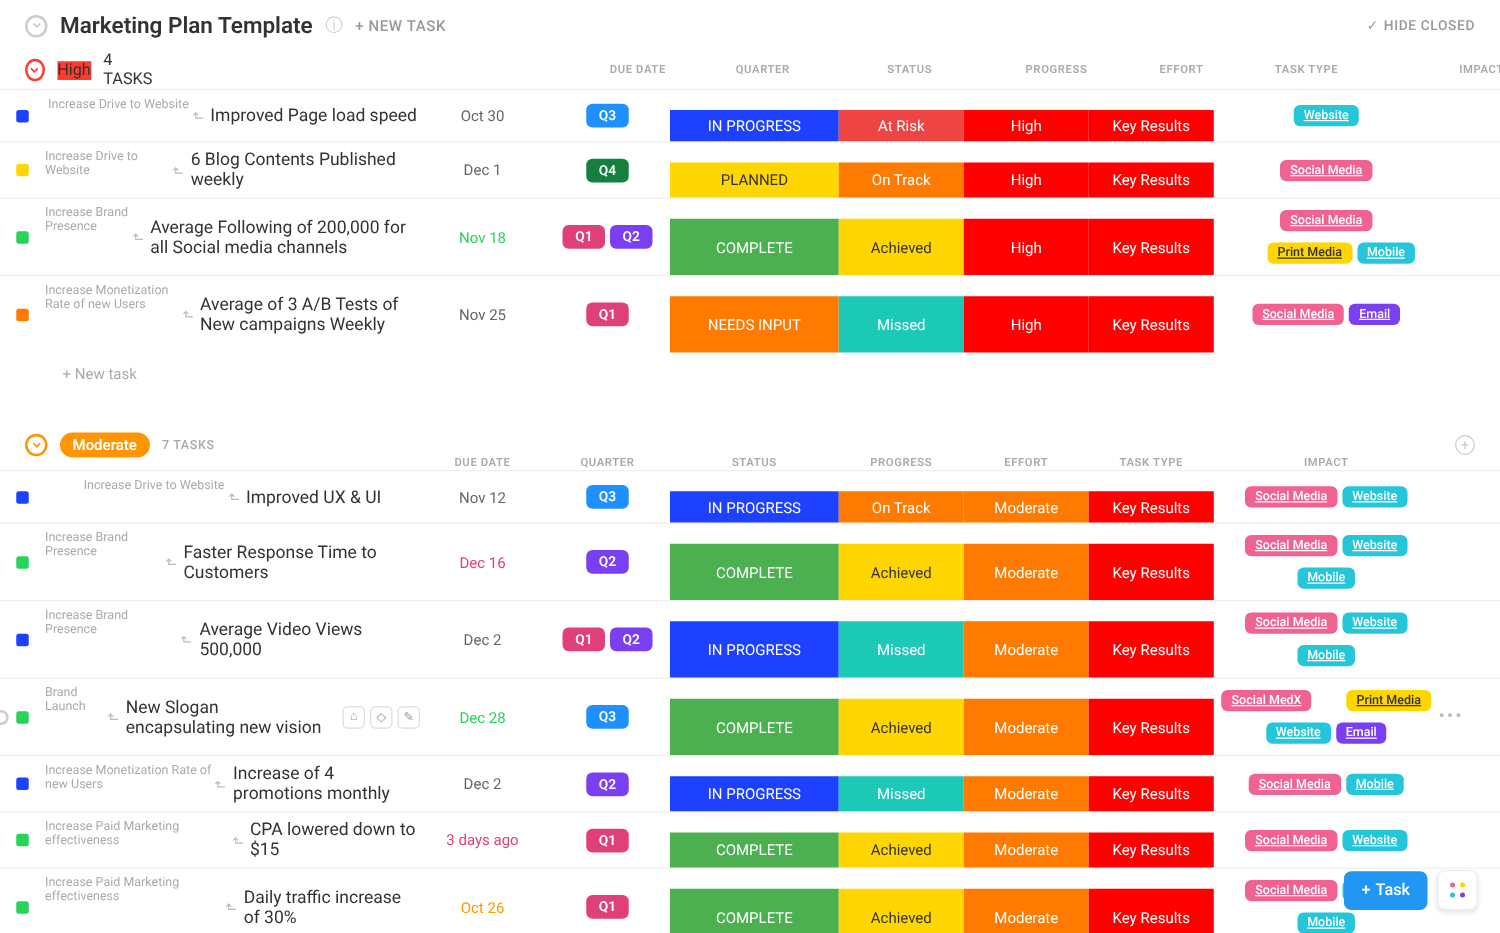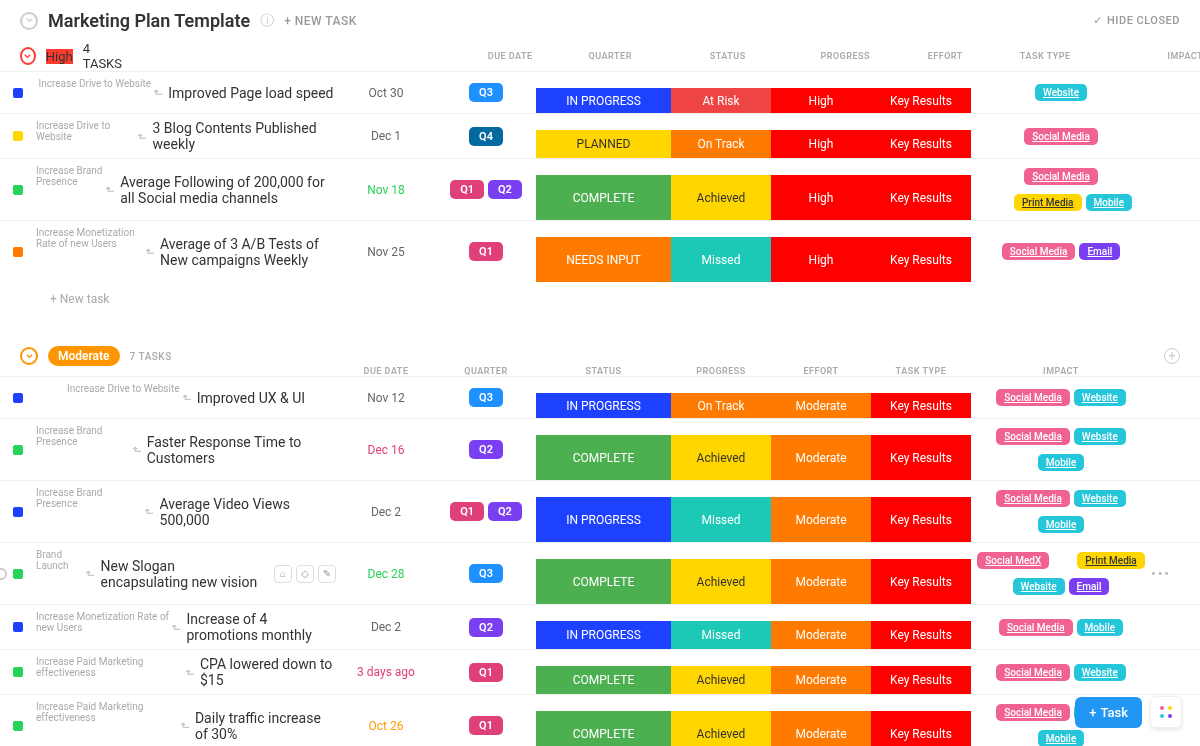--- a/index.html
+++ b/index.html
@@ -35,21 +35,21 @@
 .hover-icons span { width: 18px; height: 18px; border: 1px solid #ddd; border-radius: 4px; display: flex; align-items: center; justify-content: center; font-size: 10px; color: #999; }
 .due { display: flex; align-items: center; justify-content: center; font-size: 12px; color: #666; }
 .due.green { color: #28d35a; }
 .due.red { color: #e0407a; }
 .due.orange { color: #ff9a00; }
 .qtr { display: flex; align-items: center; justify-content: center; gap: 4px; }
 .qtr-pill { padding: 3px 10px; border-radius: 5px; color: #fff; font-size: 11px; font-weight: 600; }
 .q1 { background: #e0407a; }
 .q2 { background: #7b3ff2; }
 .q3 { background: #1e90ff; }
-.q4 { background: #0369a1; }
+.q4 { background: #15803d; }
 .cell { display: flex; align-items: center; justify-content: center; color: #fff; font-size: 12px; font-weight: 400; margin-top: 16px; }
 .status-ip { background: #1e40ff; }
 .status-pl { background: #ffd600; color: #333; }
 .status-co { background: #4caf50; }
 .status-ni { background: #ff7a00; }
 .prog-risk { background: #ef4444; }
 .prog-ontrack { background: #ff7a00; }
 .prog-ach { background: #ffd600; color: #333; }
 .prog-miss { background: #1cc9b7; }
 .eff-high { background: #ff0000; }
@@ -141,21 +141,21 @@
     <div></div>
   </div>
     <div class="task-row ">
     <div class="dot-col">
         <span class="dot yellow"></span>
       </div>
     <div class="task-main">
       <div class="task-parent">Increase Drive to Website</div>
       <div class="task-title-row">
         <span class="sub-icon">↳</span>
-        <span class="task-title">3 Blog Contents Published weekly</span>
+        <span class="task-title">6 Blog Contents Published weekly</span>
 
       </div>
     </div>
     <div class="due ">Dec 1</div>
     <div class="qtr">
         <span class="qtr-pill q4">Q4</span>
       </div>
     <div class="cell status-pl">PLANNED</div>
     <div class="cell prog-ontrack">On Track</div>
     <div class="cell eff-high">High</div>

